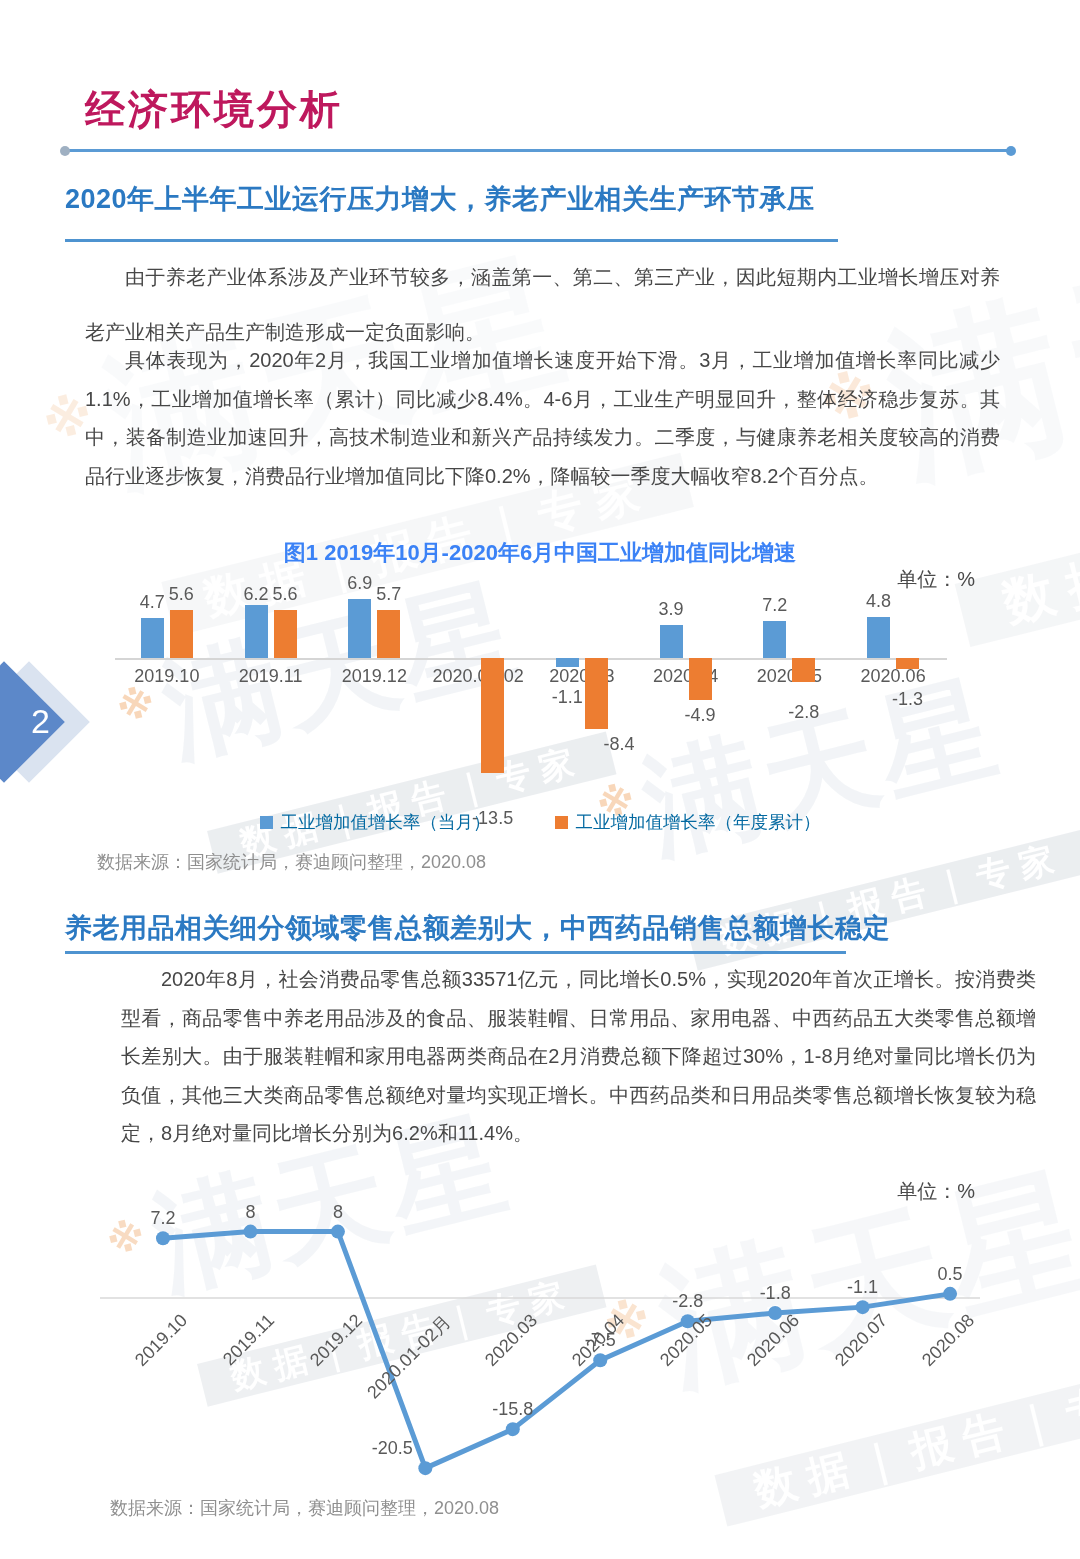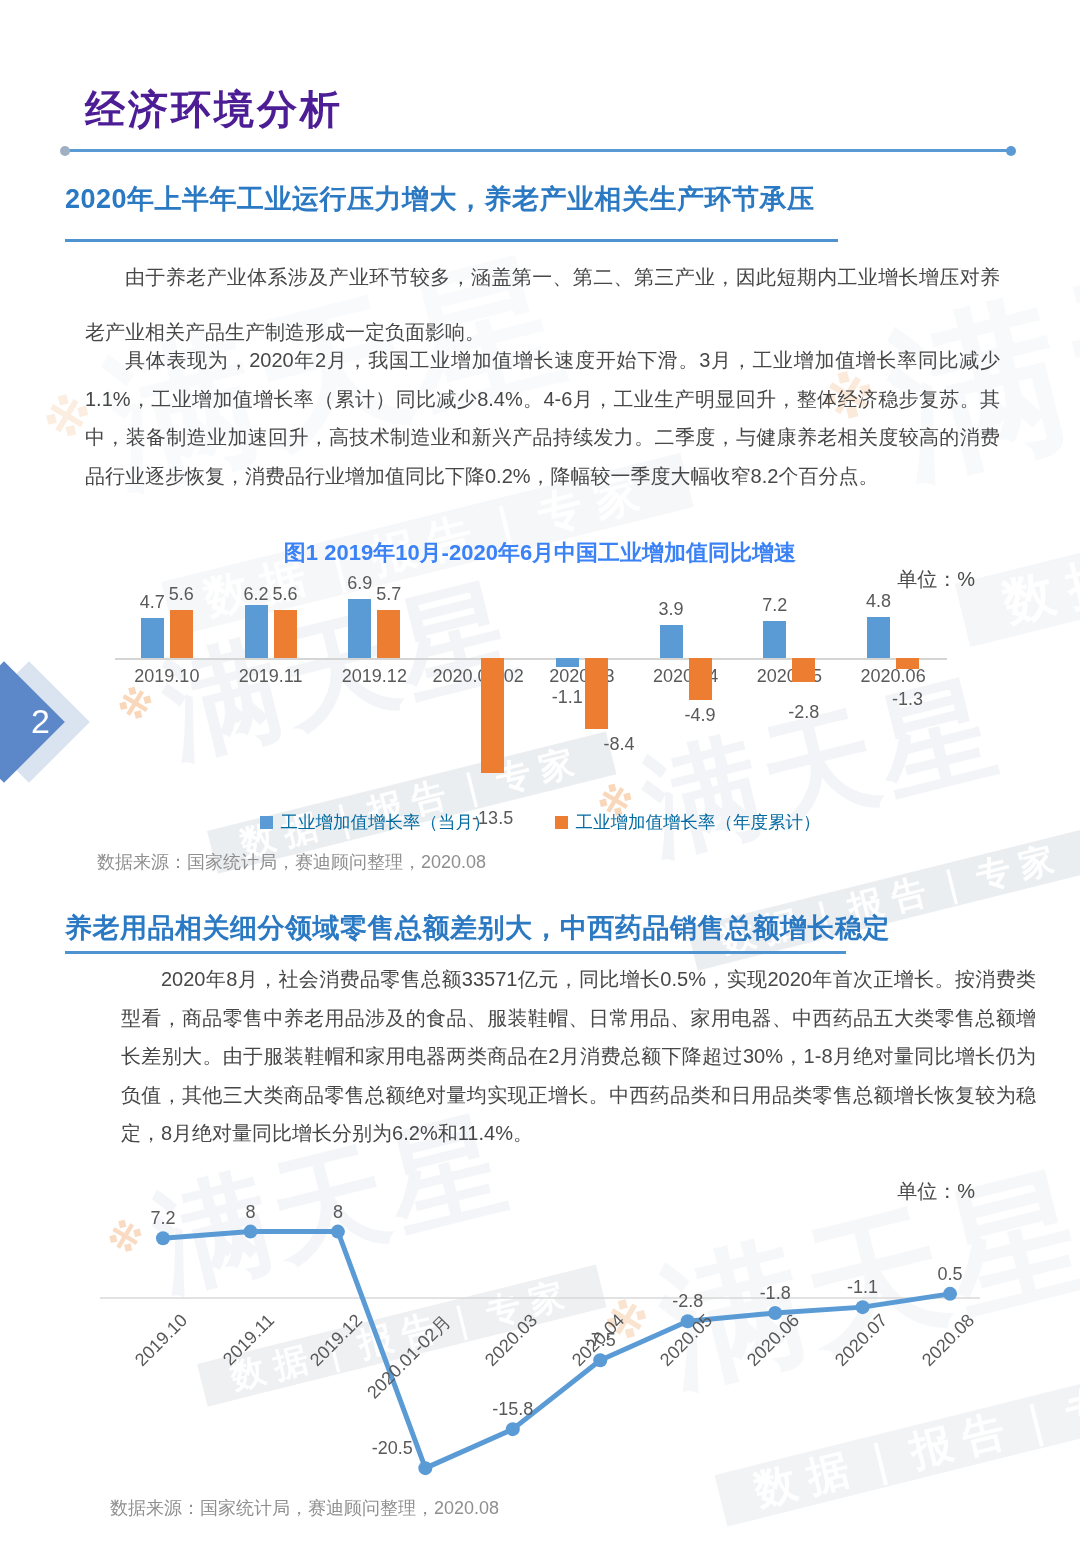--- a/index.html
+++ b/index.html
@@ -6,21 +6,21 @@
   .page{position:relative;width:1080px;height:1559px;background:#ffffff;overflow:hidden;
         font-family:"Liberation Sans","DejaVu Sans",sans-serif;}
   .layer{position:absolute;z-index:1;}
   
   .wm{position:absolute;z-index:0;transform:rotate(-14deg);white-space:nowrap;line-height:1.02;}
   .wm-chars{font-weight:700;color:#e3e8ee;letter-spacing:0.04em;}
   .wm-sun{font-size:0.33em;color:#f0a868;vertical-align:1.1em;margin-right:0.15em;}
   .wm-banner{display:inline-block;background:#d5dae0;color:#ffffff;font-weight:700;
              font-size:0.30em;letter-spacing:0.28em;padding:0.12em 0.85em;margin-left:14%;margin-top:-0.1em;}
   
-  .doc-title{font-size:40px;font-weight:700;color:#4c1d95;letter-spacing:3px;}
+  .doc-title{font-size:40px;font-weight:700;color:#be185d;letter-spacing:3px;}
   .title-rule{height:3px;background:#5b9bd5;border-radius:2px;}
   .rule-dot{width:10px;height:10px;border-radius:50%;}
   
   .sec-heading{font-size:27px;font-weight:700;color:#2b79c2;letter-spacing:0.5px;}
   .sec-underline{height:3px;background:#4e93d0;}
   .para{font-size:20px;line-height:38.5px;color:#474747;text-align:justify;text-indent:2em;}
   .para.first{line-height:55px;}
   
   .chart{position:absolute;z-index:1;}
   .chart-title{font-size:22px;font-weight:700;color:#3b82f6;text-align:center;}

